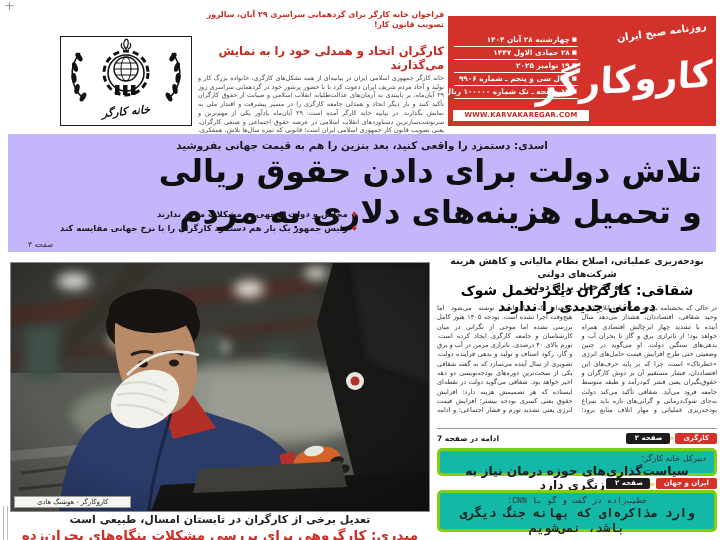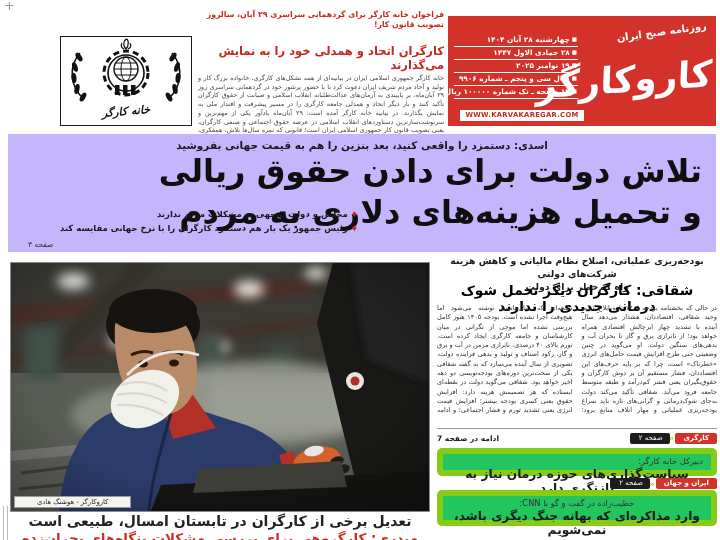--- a/index.html
+++ b/index.html
@@ -14,57 +14,57 @@
   #announcement .kicker{font-size:7.8px;font-weight:bold;color:#c6291f;line-height:10px;}
   #announcement .headline{font-size:11.5px;font-weight:bold;color:#c6291f;line-height:14px;margin:14px 0 2px;}
   #announcement .body{font-size:6.4px;color:#444;line-height:8.7px;text-align:justify;}
   #announcement .continue{font-size:7.5px;font-weight:bold;color:#1a1a1a;margin-top:2px;}
   #masthead{left:448px;top:16px;width:268px;height:110px;background:#d3322a;}
   #masthead-tagline{right:10px;top:4px;color:#fff;font-size:10px;font-weight:bold;transform:rotate(-8deg);transform-origin:right top;}
   #masthead-title{right:4px;top:40px;color:#fff;font-size:36px;font-weight:bold;line-height:1;transform:rotate(-4deg) skewX(-6deg);transform-origin:right center;}
   #datebox{left:6px;top:18px;width:124px;direction:rtl;}
   #datebox .drow{font-size:7.3px;font-weight:bold;color:#fff;text-align:right;border-bottom:1px solid #fff;padding:1px 1px 2px;white-space:nowrap;}
   #datebox .sq{font-size:5.5px;vertical-align:1px;margin-left:2px;}
-  #website{left:12px;bottom:5px;width:124px;height:11px;background:#fff;color:#c6291f;font-size:6.8px;font-weight:bold;text-align:center;line-height:11px;letter-spacing:.3px;}
+  #website{left:5px;bottom:5px;width:136px;height:11px;background:#fff;color:#c6291f;font-size:6.8px;font-weight:bold;text-align:center;line-height:11px;letter-spacing:.3px;}
   
   #lead{left:8px;top:134px;width:708px;height:118px;background:#c4b5fd;direction:rtl;}
   #lead-kicker{left:0;right:0;top:5px;text-align:center;font-size:10.5px;font-weight:bold;color:#1a1a1a;}
   .lead-line{right:14px;font-size:32px;font-weight:bold;color:#0f0f0f;line-height:1;letter-spacing:-.5px;}
   #lead-line1{top:21px;}
   #lead-line2{top:62px;}
   #lead-bullets{left:30px;top:74px;width:320px;direction:rtl;text-align:right;}
   #lead-bullets .bullet{font-size:8.5px;font-weight:bold;color:#1a1a1a;line-height:12.5px;}
   #lead-bullets .diamond{color:#c6291f;margin-left:3px;font-size:8px;}
   #lead-pageref{left:20px;bottom:3px;font-size:7.5px;color:#333;}
   
   #photo{left:10px;top:262px;width:420px;height:250px;border:1px solid #8a8a8a;box-sizing:border-box;background:#4c4f49;}
   #photo-credit{left:3px;bottom:3px;background:#f5f5f0;border:1px solid #999;padding:0 22px;font-size:6.8px;color:#222;line-height:10px;}
   #photo-story{left:10px;top:513px;width:420px;text-align:center;direction:rtl;}
-  #photo-story .kicker{font-size:14px;font-weight:bold;color:#222;}
+  #photo-story .kicker{font-size:11px;font-weight:bold;color:#222;}
   #photo-story .headline{font-size:13.5px;font-weight:bold;color:#cf2e26;margin-top:1px;}
   #watermark{left:0;top:512px;width:116px;height:26px;background:rgba(242,166,160,.8);border-radius:5px;
              color:#c6291f;font-size:15px;font-weight:bold;text-align:center;line-height:26px;}
   .edge-line{width:1px;background:#bbb;}
   
   #rcol{left:437px;top:254px;width:280px;height:282px;direction:rtl;}
   #eco-kicker{top:0;left:0;right:0;text-align:center;font-size:9.3px;font-weight:bold;color:#1a1a1a;line-height:13px;}
   #eco-headline{top:28px;left:0;right:0;text-align:center;font-size:13.8px;font-weight:bold;color:#000000;}
   #eco-body{top:50px;left:0;right:0;height:120px;overflow:hidden;columns:2;column-gap:9px;
             font-size:6.5px;color:#333;line-height:9.3px;text-align:justify;}
   #eco-rule{top:174px;left:0;right:0;border-top:1px solid #999;}
   #eco-row{top:178px;left:0;right:0;display:flex;justify-content:space-between;align-items:center;height:12px;}
   #eco-continue{font-size:7.5px;font-weight:bold;color:#1a1a1a;}
   .tagrow{display:flex;align-items:center;}
   .tag-section{background:#d3322a;color:#fff;font-size:7px;font-weight:bold;padding:1px 8px 2px;border-radius:2px;line-height:8px;}
-  .tag-page{background:#1c1c1c;color:#fff;font-size:7px;font-weight:normal;padding:1px 7px 2px 9px;border-radius:2px;line-height:8px;margin-right:-2px;}
+  .tag-page{background:#1c1c1c;color:#fff;font-size:7px;font-weight:bold;padding:1px 7px 2px 9px;border-radius:2px;line-height:8px;margin-right:-2px;}
   .tag-chev{color:#f0b81c;font-weight:bold;font-size:9px;margin:0 1px;}
-  .teaser{background:#22c55e;border:6px solid #84cc16;border-radius:5px;box-sizing:border-box;padding:2px 8px 3px;left:0;right:0;}
+  .teaser{background:#14b8a6;border:3px solid #84cc16;border-radius:5px;box-sizing:border-box;padding:2px 8px 3px;left:0;right:0;}
   #teaser1{top:194px;height:28px;}
   #teaser1 .kicker{text-align:right;font-size:8.3px;color:#333;}
-  #teaser2{top:236px;height:36px;}
+  #teaser2{top:236px;height:42px;font-family:Liberation Mono, monospace;}
   #teaser2 .kicker{text-align:center;font-size:8.3px;color:#333;}
   .teaser .headline{text-align:center;font-size:12.2px;font-weight:bold;color:#1a1a1a;margin-top:1px;}
   #tagrow2{top:224px;right:0;}
 </style>
 </head>
 <body>
 
 <div id="page">
 
   <div class="abs" id="crop-mark">+</div>

